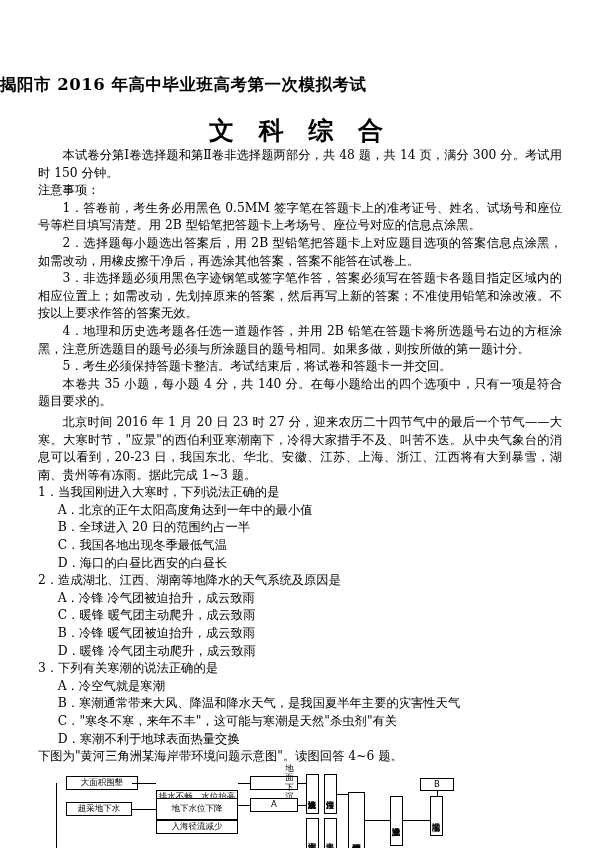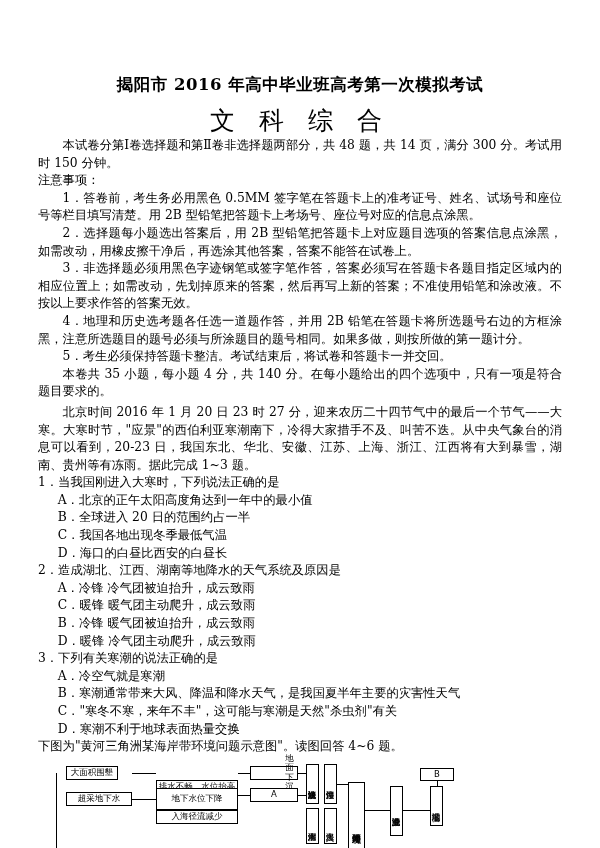--- a/index.html
+++ b/index.html
@@ -16,33 +16,33 @@
     position: relative;
   }
   .page {
     width: 600px;
     height: 848px;
     position: relative;
     padding: 0;
     box-sizing: border-box;
   }
   .title {
-    text-align: center;
+    text-align: left;
     font-weight: bold;
     font-size: 16.5px;
     letter-spacing: 0.5px;
     margin-top: 74px;
     font-family: "DejaVu Serif", "Liberation Serif", serif;
   }
   .subtitle {
     text-align: center;
-    font-weight: normal;
+    font-weight: bold;
     font-size: 25px;
     letter-spacing: 8px;
-    margin-top: 8px;
+    margin-top: 18px;
     font-family: "DejaVu Serif", "Liberation Serif", serif;
   }
   .body-wrap {
     margin: 0 38px 0 38px;
     font-size: 12.3px;
     line-height: 17.6px;
     font-family: "DejaVu Serif", "Liberation Serif", serif;
     text-align: justify;
   }
   p {
@@ -138,21 +138,21 @@
     <p class="q">3．下列有关寒潮的说法正确的是</p>
     <p class="opt">A．冷空气就是寒潮</p>
     <p class="opt">B．寒潮通常带来大风、降温和降水天气，是我国夏半年主要的灾害性天气</p>
     <p class="opt">C．"寒冬不寒，来年不丰"，这可能与寒潮是天然"杀虫剂"有关</p>
     <p class="opt">D．寒潮不利于地球表面热量交换</p>
 
     <p>下图为"黄河三角洲某海岸带环境问题示意图"。读图回答 4~6 题。</p>
 
     <div class="diagram">
 
-      <div class="node" style="left:28px;  top:6px;   width:52px; height:14px;">大面积围墾</div>
+      <div class="node" style="left:28px;  top:6px;   width:72px; height:14px;">大面积围墾</div>
       <div class="node" style="left:28px;  top:32px;  width:66px; height:14px;">超采地下水</div>
 
       <div class="node" style="left:118px; top:20px;   width:82px; height:14px;">排水不畅、水位抬高</div>
       <div class="node" style="left:118px; top:28px;  width:82px; height:22px;">地下水位下降</div>
       <div class="node" style="left:118px; top:50px;  width:82px; height:14px;">入海径流减少</div>
 
       <div class="node" style="left:212px; top:6px;   width:48px; height:14px;padding-left:32px;">地面下沉</div>
       <div class="node" style="left:212px; top:28px;  width:48px; height:14px;">A</div>
 
       <div class="vnode" style="left:268px; top:4px;   width:13px; height:40px;">淡水资源短缺</div>

